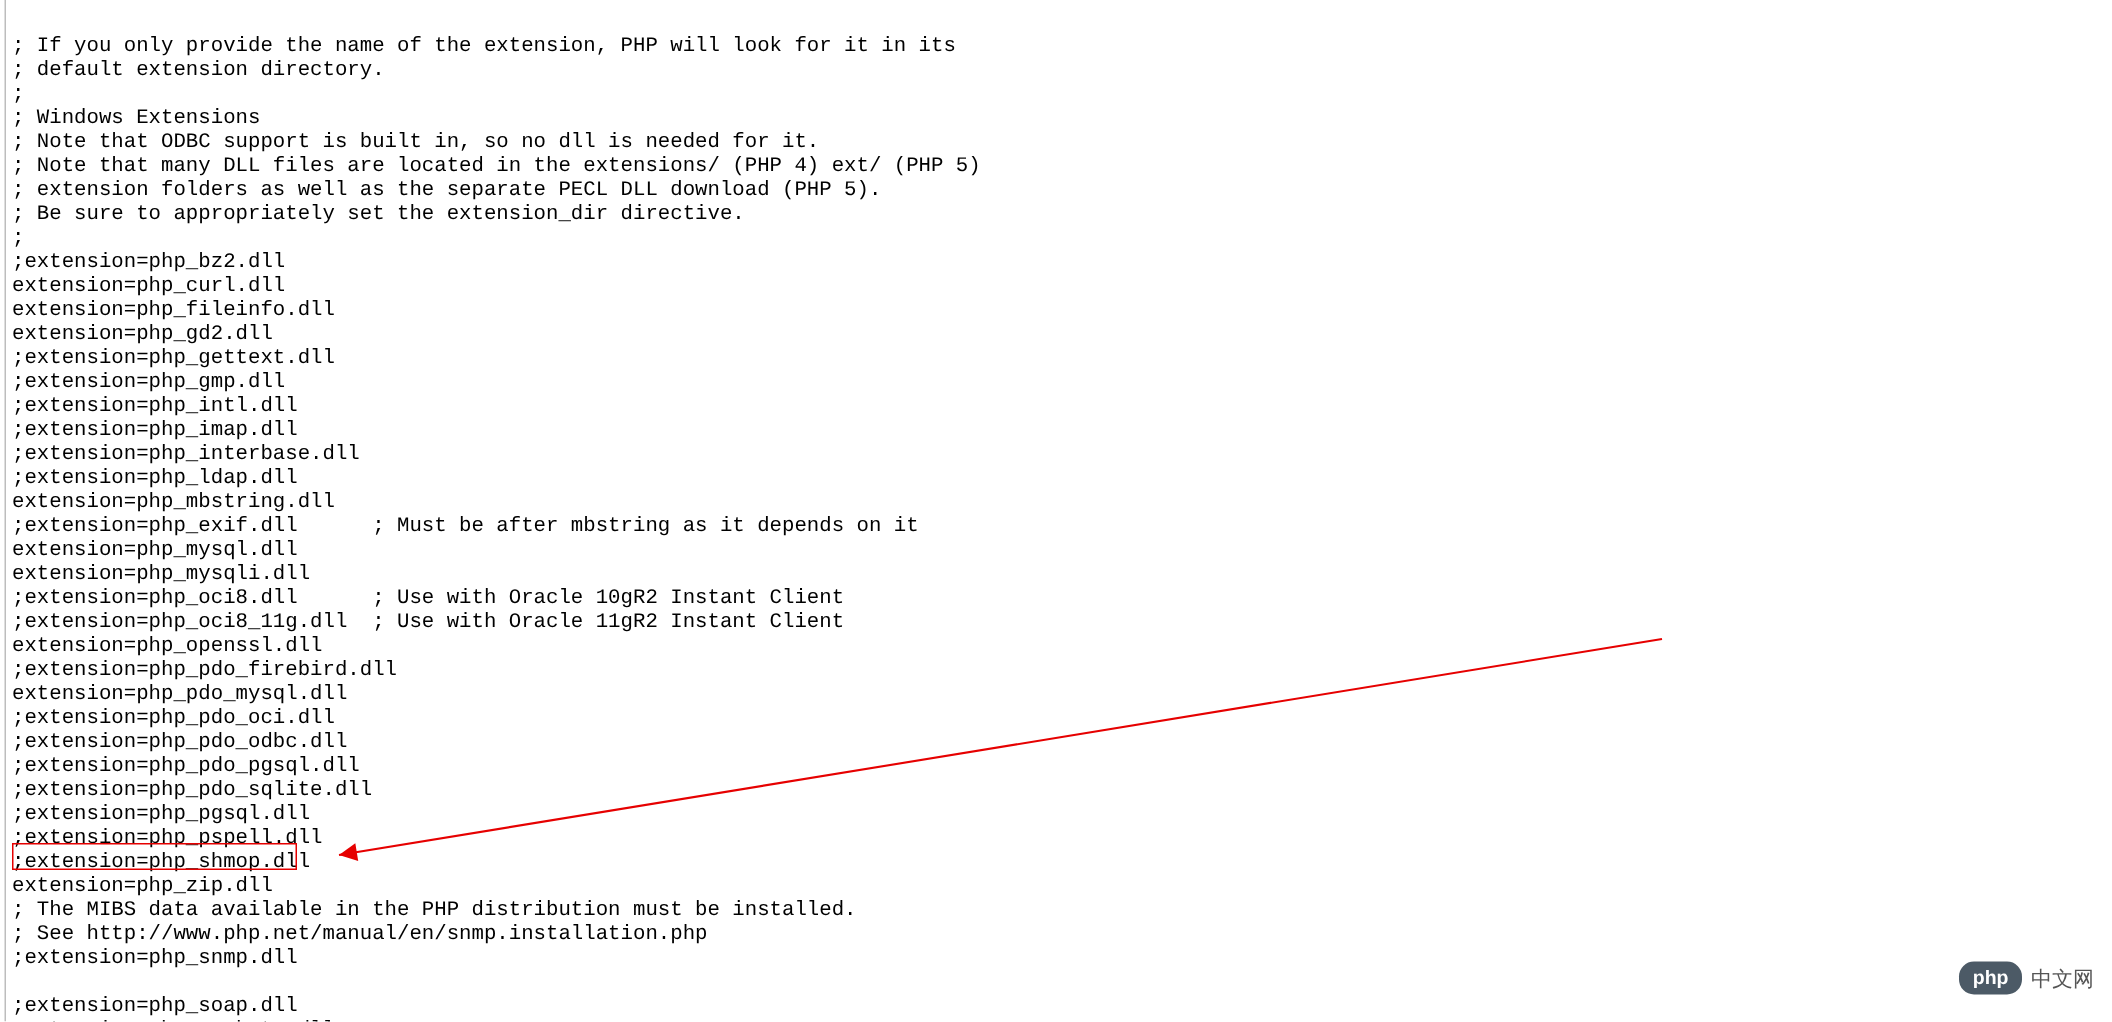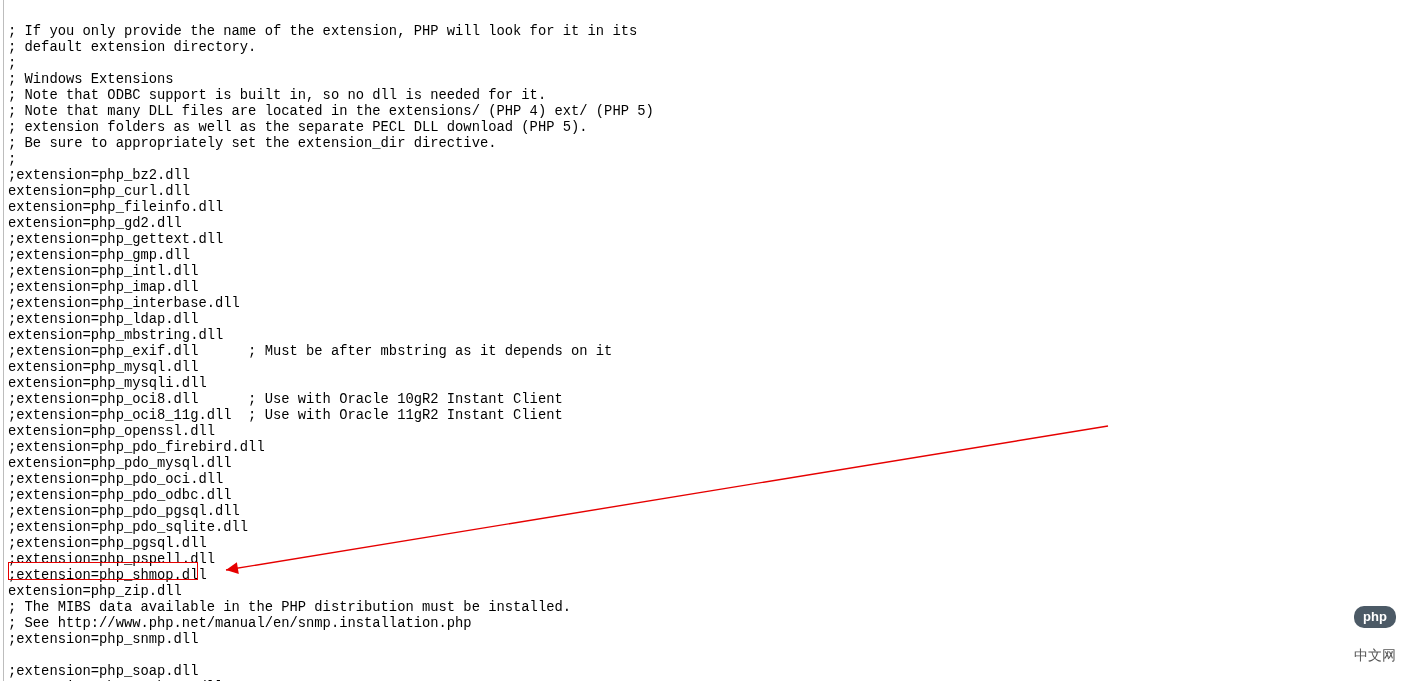--- a/index.html
+++ b/index.html
@@ -40,25 +40,24 @@
 .arrow-svg {
   position: absolute;
   pointer-events: none;
 }
 .watermark {
   position: absolute;
   right: 12px;
   bottom: 18px;
   display: flex;
   align-items: center;
-  gap: 19px;
+  gap: 6px;
   font-family: "Microsoft YaHei", Arial, sans-serif;
   font-size: 14px;
   color: #555;
-  flex-direction: column;
 }
 .watermark .php-pill {
   background: #4c5a66;
   color: #fff;
   font-weight: bold;
   font-size: 13px;
   padding: 3px 9px;
   border-radius: 10px;
   font-family: Arial, sans-serif;
 }

